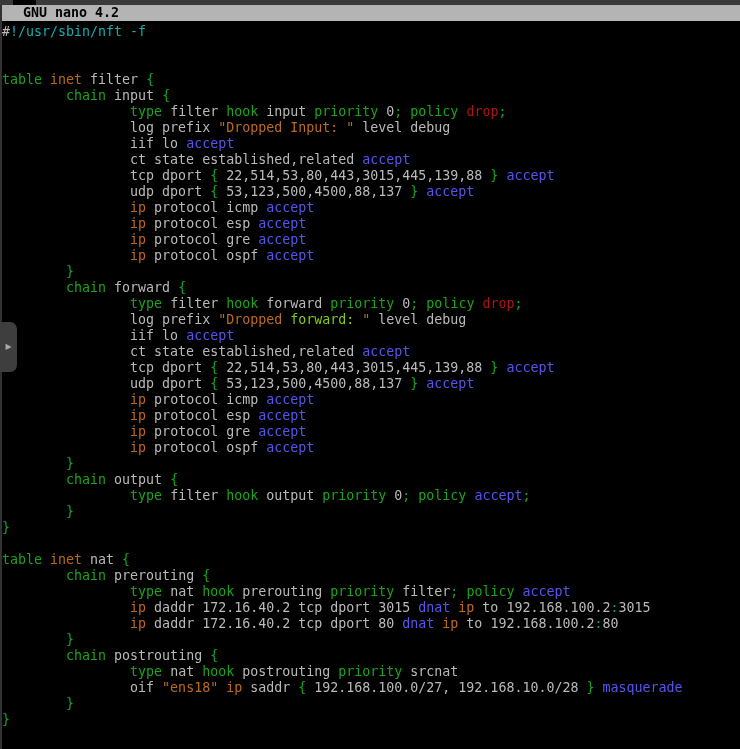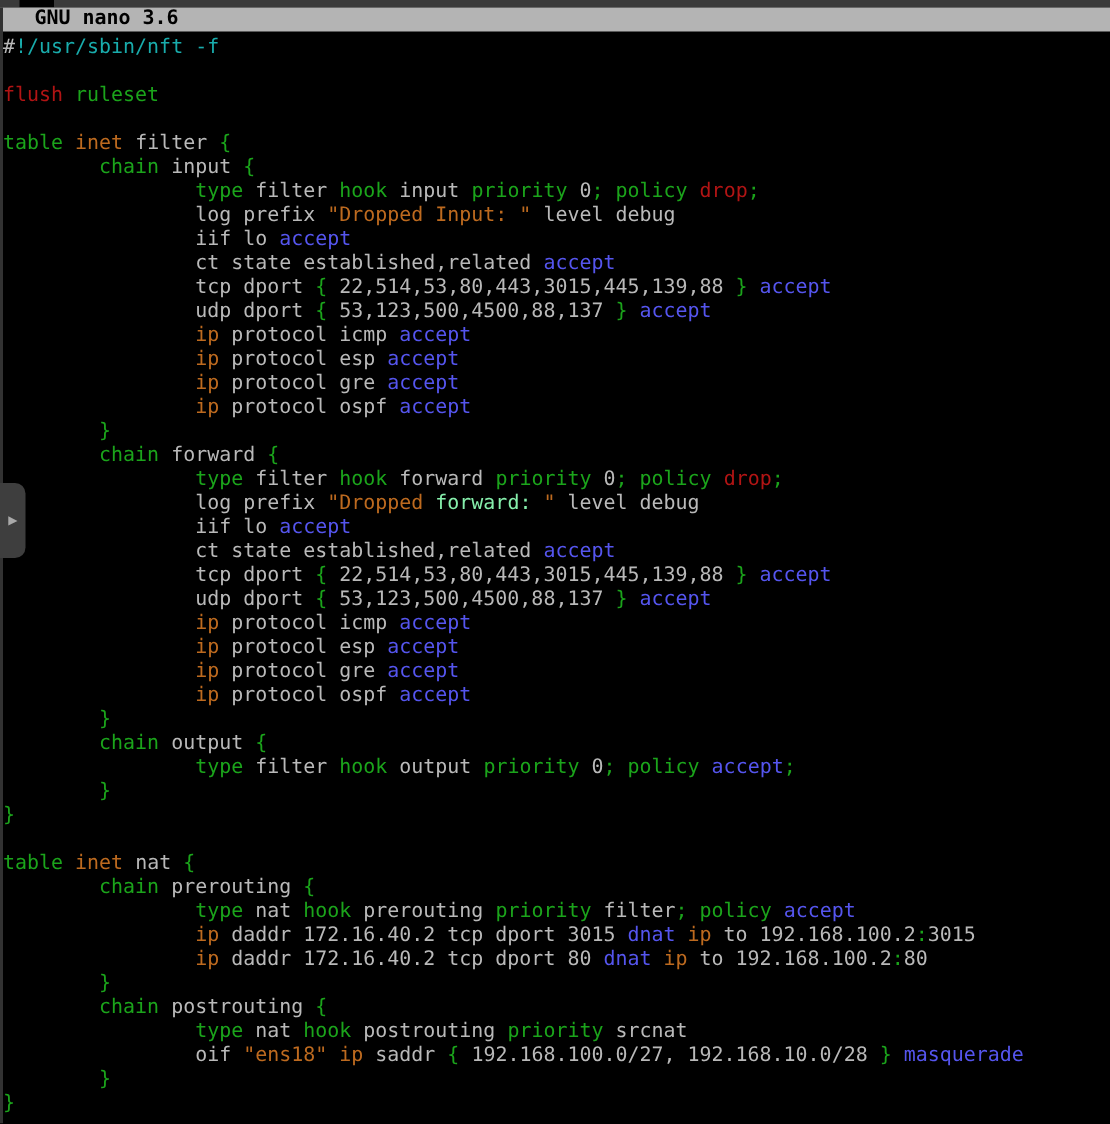--- a/index.html
+++ b/index.html
@@ -32,44 +32,43 @@
 </style>
 </head>
 <body style="background: rgb(0, 0, 0);">
 
 <div class="screen">
   <div class="top-strip">
     <div class="top-tab"></div>
   </div>
 
   <div class="titlebar" style="background: rgb(180, 180, 180); color: rgb(0, 0, 0);">
-    <span class="title-left">  GNU nano 3.6</span>
+    <span class="title-left">  GNU nano 4.2</span>
   </div>
 
   <div class="editor" id="editor">
       <div class="line"><span style="color: rgb(185, 185, 185);">#</span><span style="color: rgb(25, 172, 172);">!/usr/sbin/nft -f</span></div>
       <div class="line"></div>
-      <div class="line"><span style="color: rgb(177, 20, 20);">flush</span><span style="color: rgb(185, 185, 185);"> </span><span style="color: rgb(27, 164, 27);">ruleset</span></div>
       <div class="line"></div>
       <div class="line"><span style="color: rgb(27, 164, 27);">table</span><span style="color: rgb(185, 185, 185);"> </span><span style="color: rgb(189, 106, 31);">inet</span><span style="color: rgb(185, 185, 185);"> filter </span><span style="color: rgb(27, 164, 27);">{</span></div>
       <div class="line"><span style="color: rgb(185, 185, 185);">        </span><span style="color: rgb(27, 164, 27);">chain</span><span style="color: rgb(185, 185, 185);"> input </span><span style="color: rgb(27, 164, 27);">{</span></div>
       <div class="line"><span style="color: rgb(185, 185, 185);">                </span><span style="color: rgb(27, 164, 27);">type</span><span style="color: rgb(185, 185, 185);"> filter </span><span style="color: rgb(27, 164, 27);">hook</span><span style="color: rgb(185, 185, 185);"> input </span><span style="color: rgb(27, 164, 27);">priority</span><span style="color: rgb(185, 185, 185);"> 0</span><span style="color: rgb(27, 164, 27);">;</span><span style="color: rgb(185, 185, 185);"> </span><span style="color: rgb(27, 164, 27);">policy</span><span style="color: rgb(185, 185, 185);"> </span><span style="color: rgb(177, 20, 20);">drop</span><span style="color: rgb(27, 164, 27);">;</span></div>
       <div class="line"><span style="color: rgb(185, 185, 185);">                log prefix </span><span style="color: rgb(189, 106, 31);">"Dropped Input: "</span><span style="color: rgb(185, 185, 185);"> level debug</span></div>
       <div class="line"><span style="color: rgb(185, 185, 185);">                iif lo </span><span style="color: rgb(85, 85, 238);">accept</span></div>
       <div class="line"><span style="color: rgb(185, 185, 185);">                ct state established,related </span><span style="color: rgb(85, 85, 238);">accept</span></div>
       <div class="line"><span style="color: rgb(185, 185, 185);">                tcp dport </span><span style="color: rgb(27, 164, 27);">{</span><span style="color: rgb(185, 185, 185);"> 22,514,53,80,443,3015,445,139,88 </span><span style="color: rgb(27, 164, 27);">}</span><span style="color: rgb(185, 185, 185);"> </span><span style="color: rgb(85, 85, 238);">accept</span></div>
       <div class="line"><span style="color: rgb(185, 185, 185);">                udp dport </span><span style="color: rgb(27, 164, 27);">{</span><span style="color: rgb(185, 185, 185);"> 53,123,500,4500,88,137 </span><span style="color: rgb(27, 164, 27);">}</span><span style="color: rgb(185, 185, 185);"> </span><span style="color: rgb(85, 85, 238);">accept</span></div>
       <div class="line"><span style="color: rgb(185, 185, 185);">                </span><span style="color: rgb(189, 106, 31);">ip</span><span style="color: rgb(185, 185, 185);"> protocol icmp </span><span style="color: rgb(85, 85, 238);">accept</span></div>
       <div class="line"><span style="color: rgb(185, 185, 185);">                </span><span style="color: rgb(189, 106, 31);">ip</span><span style="color: rgb(185, 185, 185);"> protocol esp </span><span style="color: rgb(85, 85, 238);">accept</span></div>
       <div class="line"><span style="color: rgb(185, 185, 185);">                </span><span style="color: rgb(189, 106, 31);">ip</span><span style="color: rgb(185, 185, 185);"> protocol gre </span><span style="color: rgb(85, 85, 238);">accept</span></div>
       <div class="line"><span style="color: rgb(185, 185, 185);">                </span><span style="color: rgb(189, 106, 31);">ip</span><span style="color: rgb(185, 185, 185);"> protocol ospf </span><span style="color: rgb(85, 85, 238);">accept</span></div>
       <div class="line"><span style="color: rgb(185, 185, 185);">        </span><span style="color: rgb(27, 164, 27);">}</span></div>
       <div class="line"><span style="color: rgb(185, 185, 185);">        </span><span style="color: rgb(27, 164, 27);">chain</span><span style="color: rgb(185, 185, 185);"> forward </span><span style="color: rgb(27, 164, 27);">{</span></div>
       <div class="line"><span style="color: rgb(185, 185, 185);">                </span><span style="color: rgb(27, 164, 27);">type</span><span style="color: rgb(185, 185, 185);"> filter </span><span style="color: rgb(27, 164, 27);">hook</span><span style="color: rgb(185, 185, 185);"> forward </span><span style="color: rgb(27, 164, 27);">priority</span><span style="color: rgb(185, 185, 185);"> 0</span><span style="color: rgb(27, 164, 27);">;</span><span style="color: rgb(185, 185, 185);"> </span><span style="color: rgb(27, 164, 27);">policy</span><span style="color: rgb(185, 185, 185);"> </span><span style="color: rgb(177, 20, 20);">drop</span><span style="color: rgb(27, 164, 27);">;</span></div>
-      <div class="line"><span style="color: rgb(185, 185, 185);">                log prefix </span><span style="color: rgb(189, 106, 31);">"Dropped </span><span style="color: #86efac;">forward:</span><span style="color: rgb(189, 106, 31);"> "</span><span style="color: rgb(185, 185, 185);"> level debug</span></div>
+      <div class="line"><span style="color: rgb(185, 185, 185);">                log prefix </span><span style="color: rgb(189, 106, 31);">"Dropped </span><span style="color: #84cc16;">forward:</span><span style="color: rgb(189, 106, 31);"> "</span><span style="color: rgb(185, 185, 185);"> level debug</span></div>
       <div class="line"><span style="color: rgb(185, 185, 185);">                iif lo </span><span style="color: rgb(85, 85, 238);">accept</span></div>
       <div class="line"><span style="color: rgb(185, 185, 185);">                ct state established,related </span><span style="color: rgb(85, 85, 238);">accept</span></div>
       <div class="line"><span style="color: rgb(185, 185, 185);">                tcp dport </span><span style="color: rgb(27, 164, 27);">{</span><span style="color: rgb(185, 185, 185);"> 22,514,53,80,443,3015,445,139,88 </span><span style="color: rgb(27, 164, 27);">}</span><span style="color: rgb(185, 185, 185);"> </span><span style="color: rgb(85, 85, 238);">accept</span></div>
       <div class="line"><span style="color: rgb(185, 185, 185);">                udp dport </span><span style="color: rgb(27, 164, 27);">{</span><span style="color: rgb(185, 185, 185);"> 53,123,500,4500,88,137 </span><span style="color: rgb(27, 164, 27);">}</span><span style="color: rgb(185, 185, 185);"> </span><span style="color: rgb(85, 85, 238);">accept</span></div>
       <div class="line"><span style="color: rgb(185, 185, 185);">                </span><span style="color: rgb(189, 106, 31);">ip</span><span style="color: rgb(185, 185, 185);"> protocol icmp </span><span style="color: rgb(85, 85, 238);">accept</span></div>
       <div class="line"><span style="color: rgb(185, 185, 185);">                </span><span style="color: rgb(189, 106, 31);">ip</span><span style="color: rgb(185, 185, 185);"> protocol esp </span><span style="color: rgb(85, 85, 238);">accept</span></div>
       <div class="line"><span style="color: rgb(185, 185, 185);">                </span><span style="color: rgb(189, 106, 31);">ip</span><span style="color: rgb(185, 185, 185);"> protocol gre </span><span style="color: rgb(85, 85, 238);">accept</span></div>
       <div class="line"><span style="color: rgb(185, 185, 185);">                </span><span style="color: rgb(189, 106, 31);">ip</span><span style="color: rgb(185, 185, 185);"> protocol ospf </span><span style="color: rgb(85, 85, 238);">accept</span></div>
       <div class="line"><span style="color: rgb(185, 185, 185);">        </span><span style="color: rgb(27, 164, 27);">}</span></div>
       <div class="line"><span style="color: rgb(185, 185, 185);">        </span><span style="color: rgb(27, 164, 27);">chain</span><span style="color: rgb(185, 185, 185);"> output </span><span style="color: rgb(27, 164, 27);">{</span></div>

